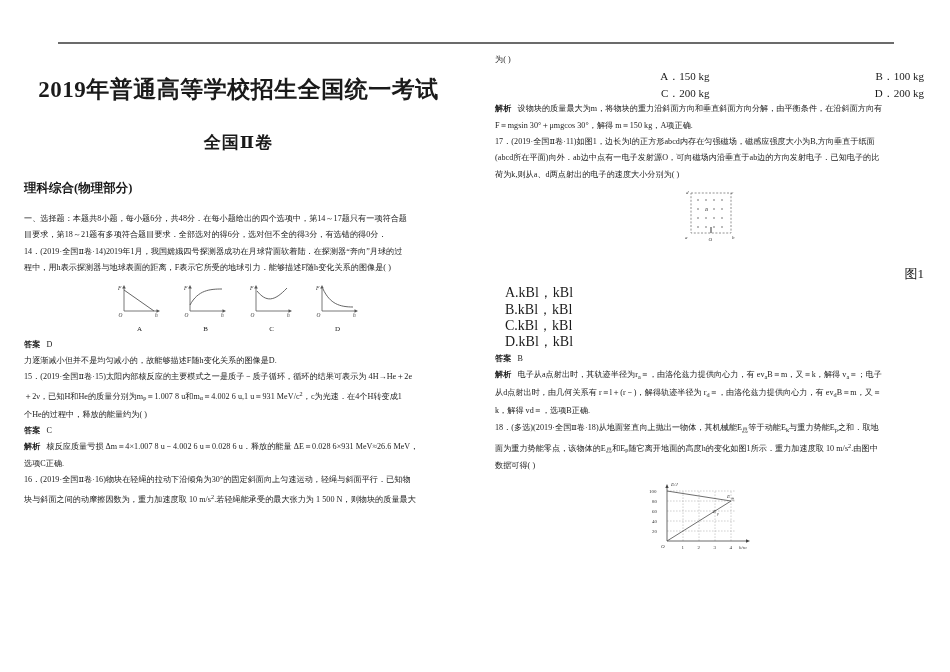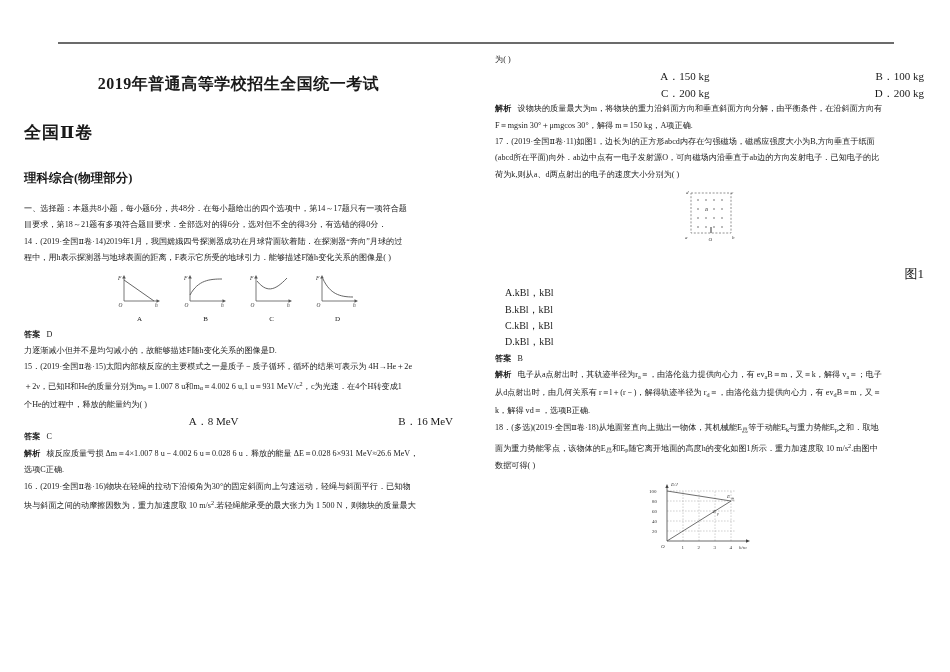--- a/index.html
+++ b/index.html
@@ -32,31 +32,31 @@
     display: flex;
     gap: 0px;
   }
   .col {
     width: 475px;
     padding: 0 22px 0 24px;
   }
   .col.right { padding: 0 26px 0 20px; }
 
   h1.doc-title {
-    font-size: 16px;
+    font-size: 23px;
     font-weight: bold;
     text-align: center;
     margin: 22px 0 0 0;
     letter-spacing: 0.5px;
     font-family: "Liberation Serif", "DejaVu Serif", serif;
   }
   h2.doc-subtitle {
     font-size: 17px;
     font-weight: bold;
-    text-align: left;
+    text-align: center;
     margin: 26px 0 0 0;
     letter-spacing: 1px;
   }
   h3.doc-section {
     font-size: 12.5px;
     font-weight: bold;
     text-align: left;
     margin: 26px 0 0 0;
   }
 
@@ -72,21 +72,21 @@
   .sub { font-size: 6.2px; vertical-align: -0.25em; }
   .sup { font-size: 6.2px; vertical-align: 0.45em; }
   .ans-label { font-weight: bold; }
   .opts {
     display: flex;
     font-size: 11px;
     line-height: 16.4px;
     text-align: right;
   }
   .opts > span { width: 50%; padding-left: 10px; }
-  .optlist { font-size: 10px; line-height: 16.4px; padding-left: 10px;}
+  .optlist { font-size: 14px; line-height: 16.4px; padding-left: 10px;}
 
   
   .fig-row {
     display: flex;
     justify-content: center;
     gap: 14px;
     margin: 6px 0 4px 0;
   }
   .mini-fig { width: 52px; text-align: center; }
   .mini-fig .cap { font-size: 7px; margin-top: 0px; }
@@ -180,24 +180,20 @@
         </div>
 
       </div>
 
       <p class="line"><span class="ans-label">答案</span>&nbsp;&nbsp;&nbsp;<span>D</span></p>
       <p class="line">力逐渐减小但并不是均匀减小的，故能够描述F随h变化关系的图像是D.</p>
 
       <p class="line">15．(2019·全国Ⅱ卷·15)太阳内部核反应的主要模式之一是质子－质子循环，循环的结果可表示为 4H→He＋2e</p>
       <p class="line"><span>＋2ν，已知H和He的质量分别为m</span><span class="sub">p</span><span>＝1.007 8 u和m</span><span class="sub">α</span><span>＝4.002 6 u,1 u＝931 MeV/c</span><span class="sup">2</span><span>，c为光速．在4个H转变成1</span></p>
       <p class="line">个He的过程中，释放的能量约为(      )</p>
-      <div class="opts">
-        <span>A．8 MeV</span>
-        <span>B．16 MeV</span>
-      </div>
       <p class="line"><span class="ans-label">答案</span>&nbsp;&nbsp;&nbsp;<span>C</span></p>
       <p class="line"><span class="ans-label">解析</span>&nbsp;&nbsp;&nbsp;<span>核反应质量亏损 Δm＝4×1.007 8 u－4.002 6 u＝0.028 6 u．释放的能量 ΔE＝0.028 6×931 MeV≈26.6 MeV，</span></p>
       <p class="line">选项C正确.</p>
 
       <p class="line">16．(2019·全国Ⅱ卷·16)物块在轻绳的拉动下沿倾角为30°的固定斜面向上匀速运动，轻绳与斜面平行．已知物</p>
       <p class="line"><span>块与斜面之间的动摩擦因数为，重力加速度取 10 m/s</span><span class="sup">2</span><span>.若轻绳能承受的最大张力为 1 500 N，则物块的质量最大</span></p>
 
     </div>
 
     <div class="col right">

